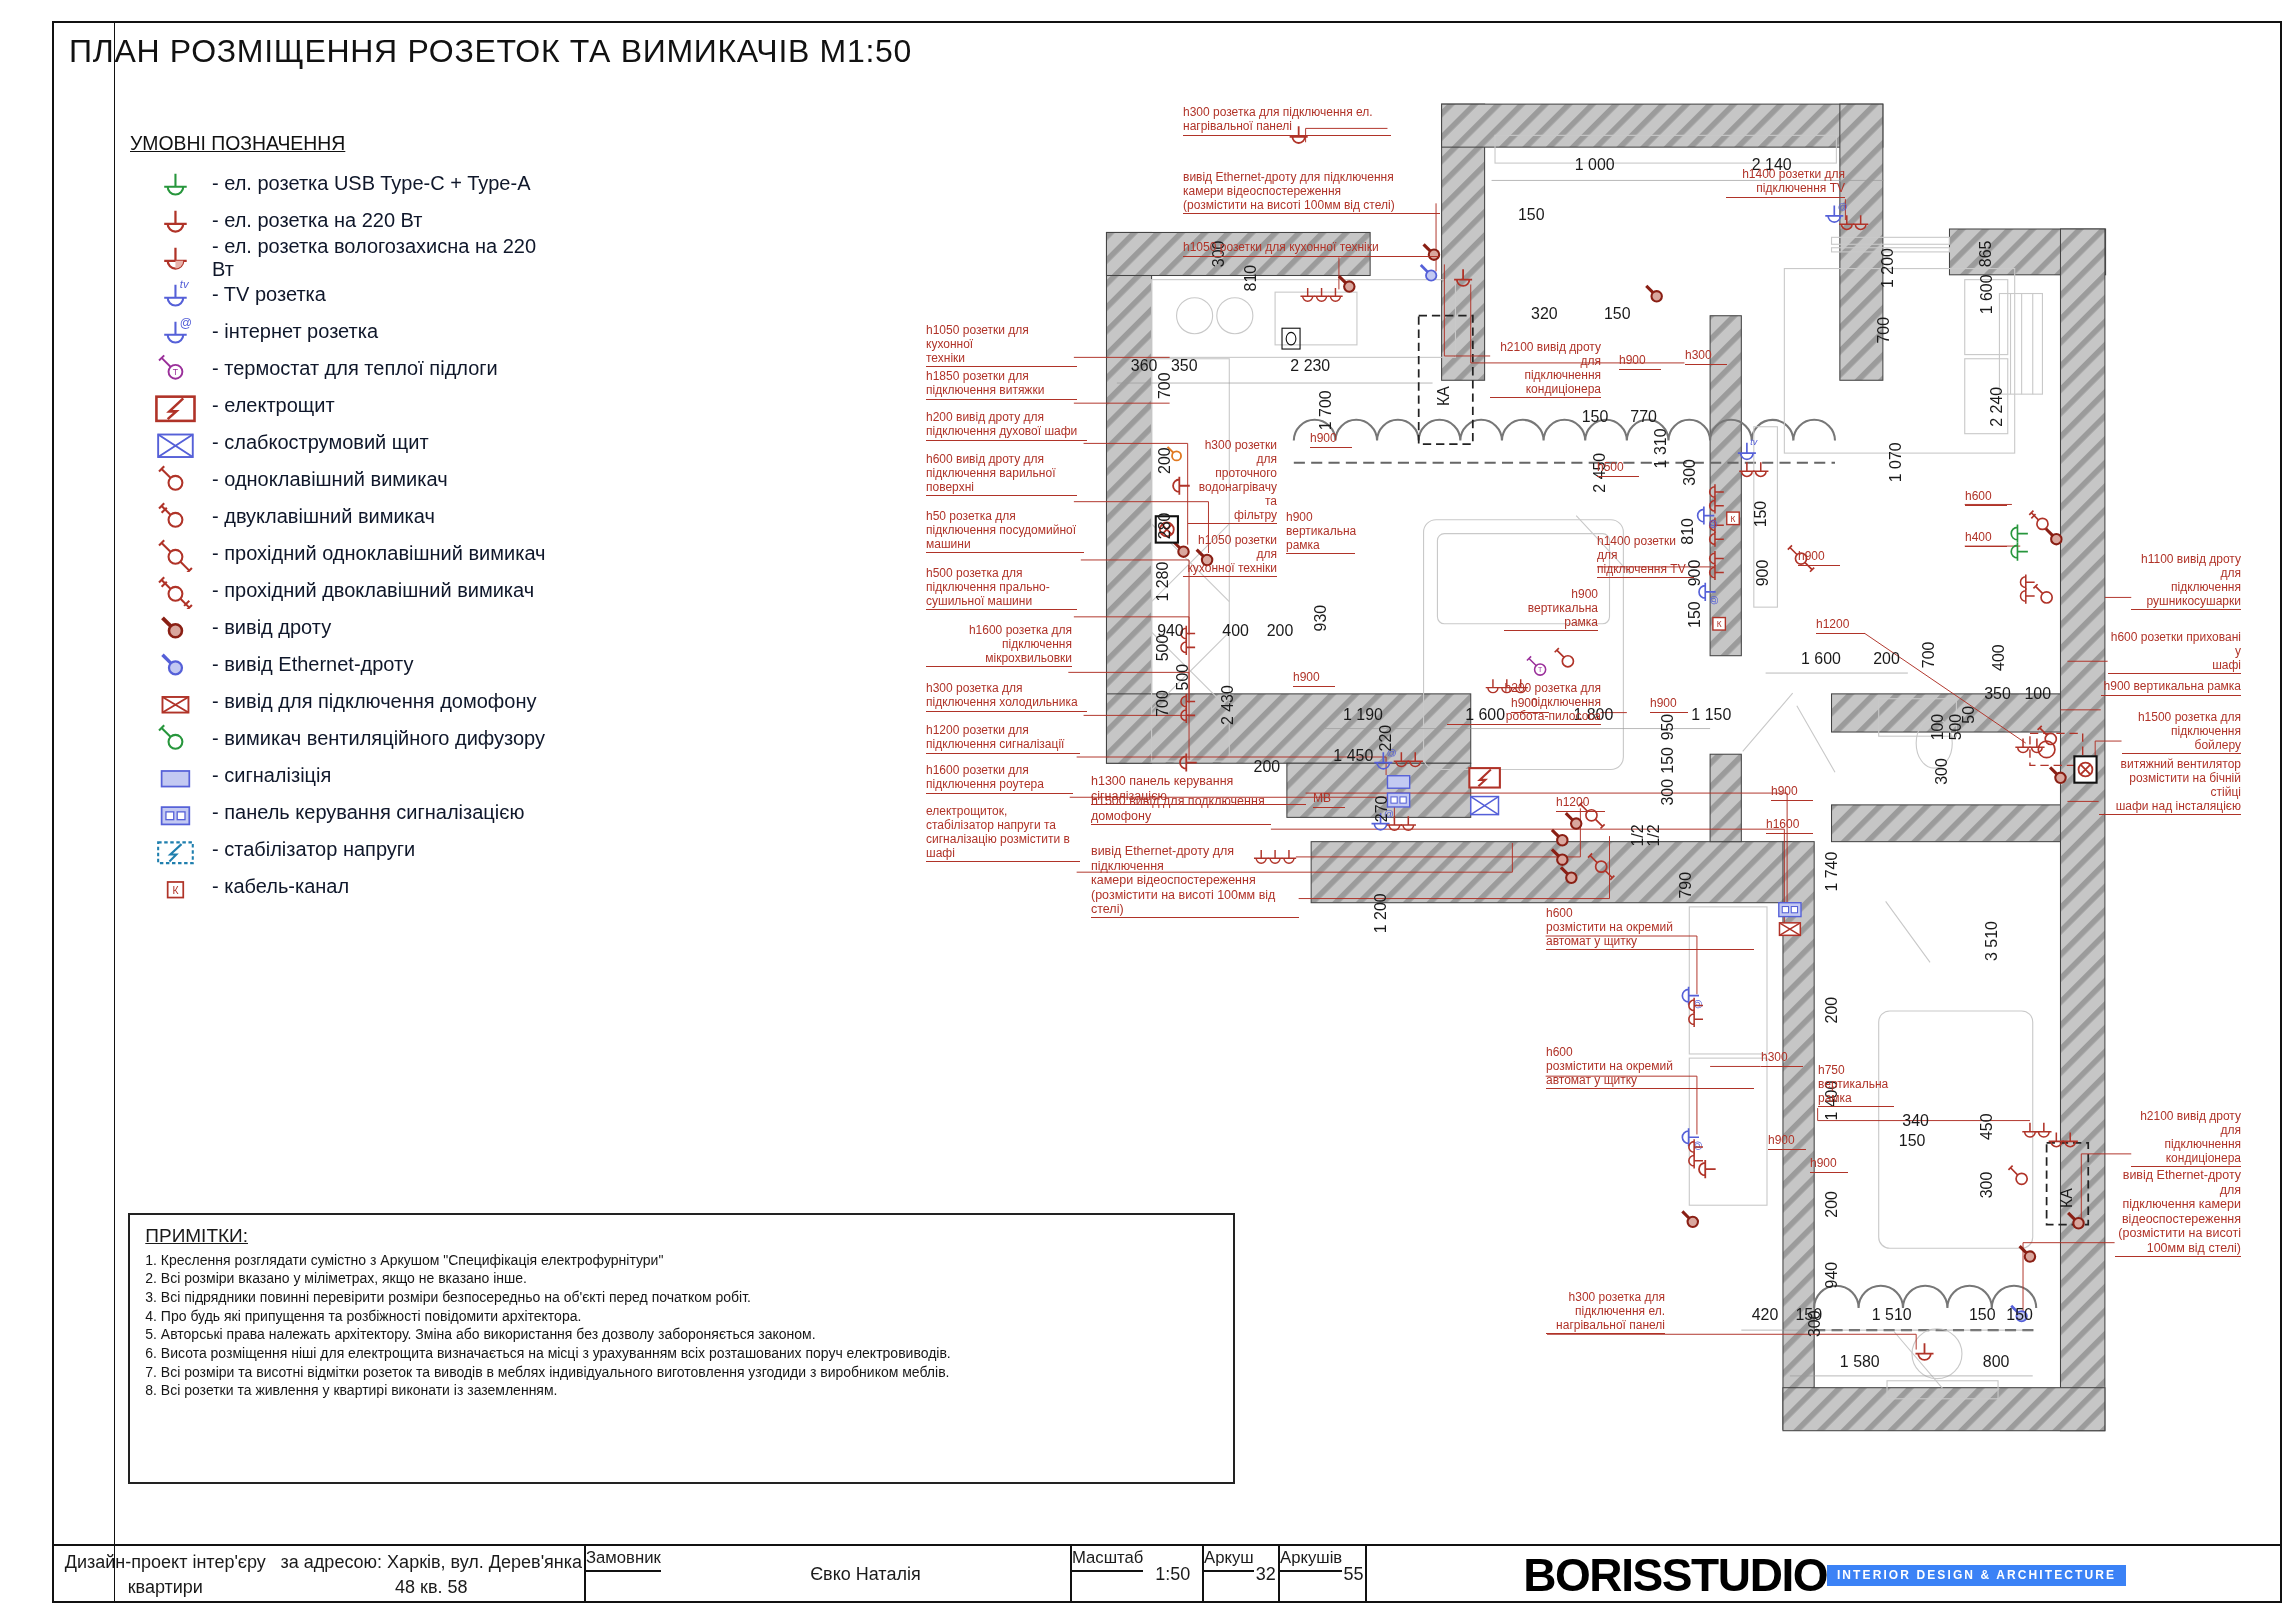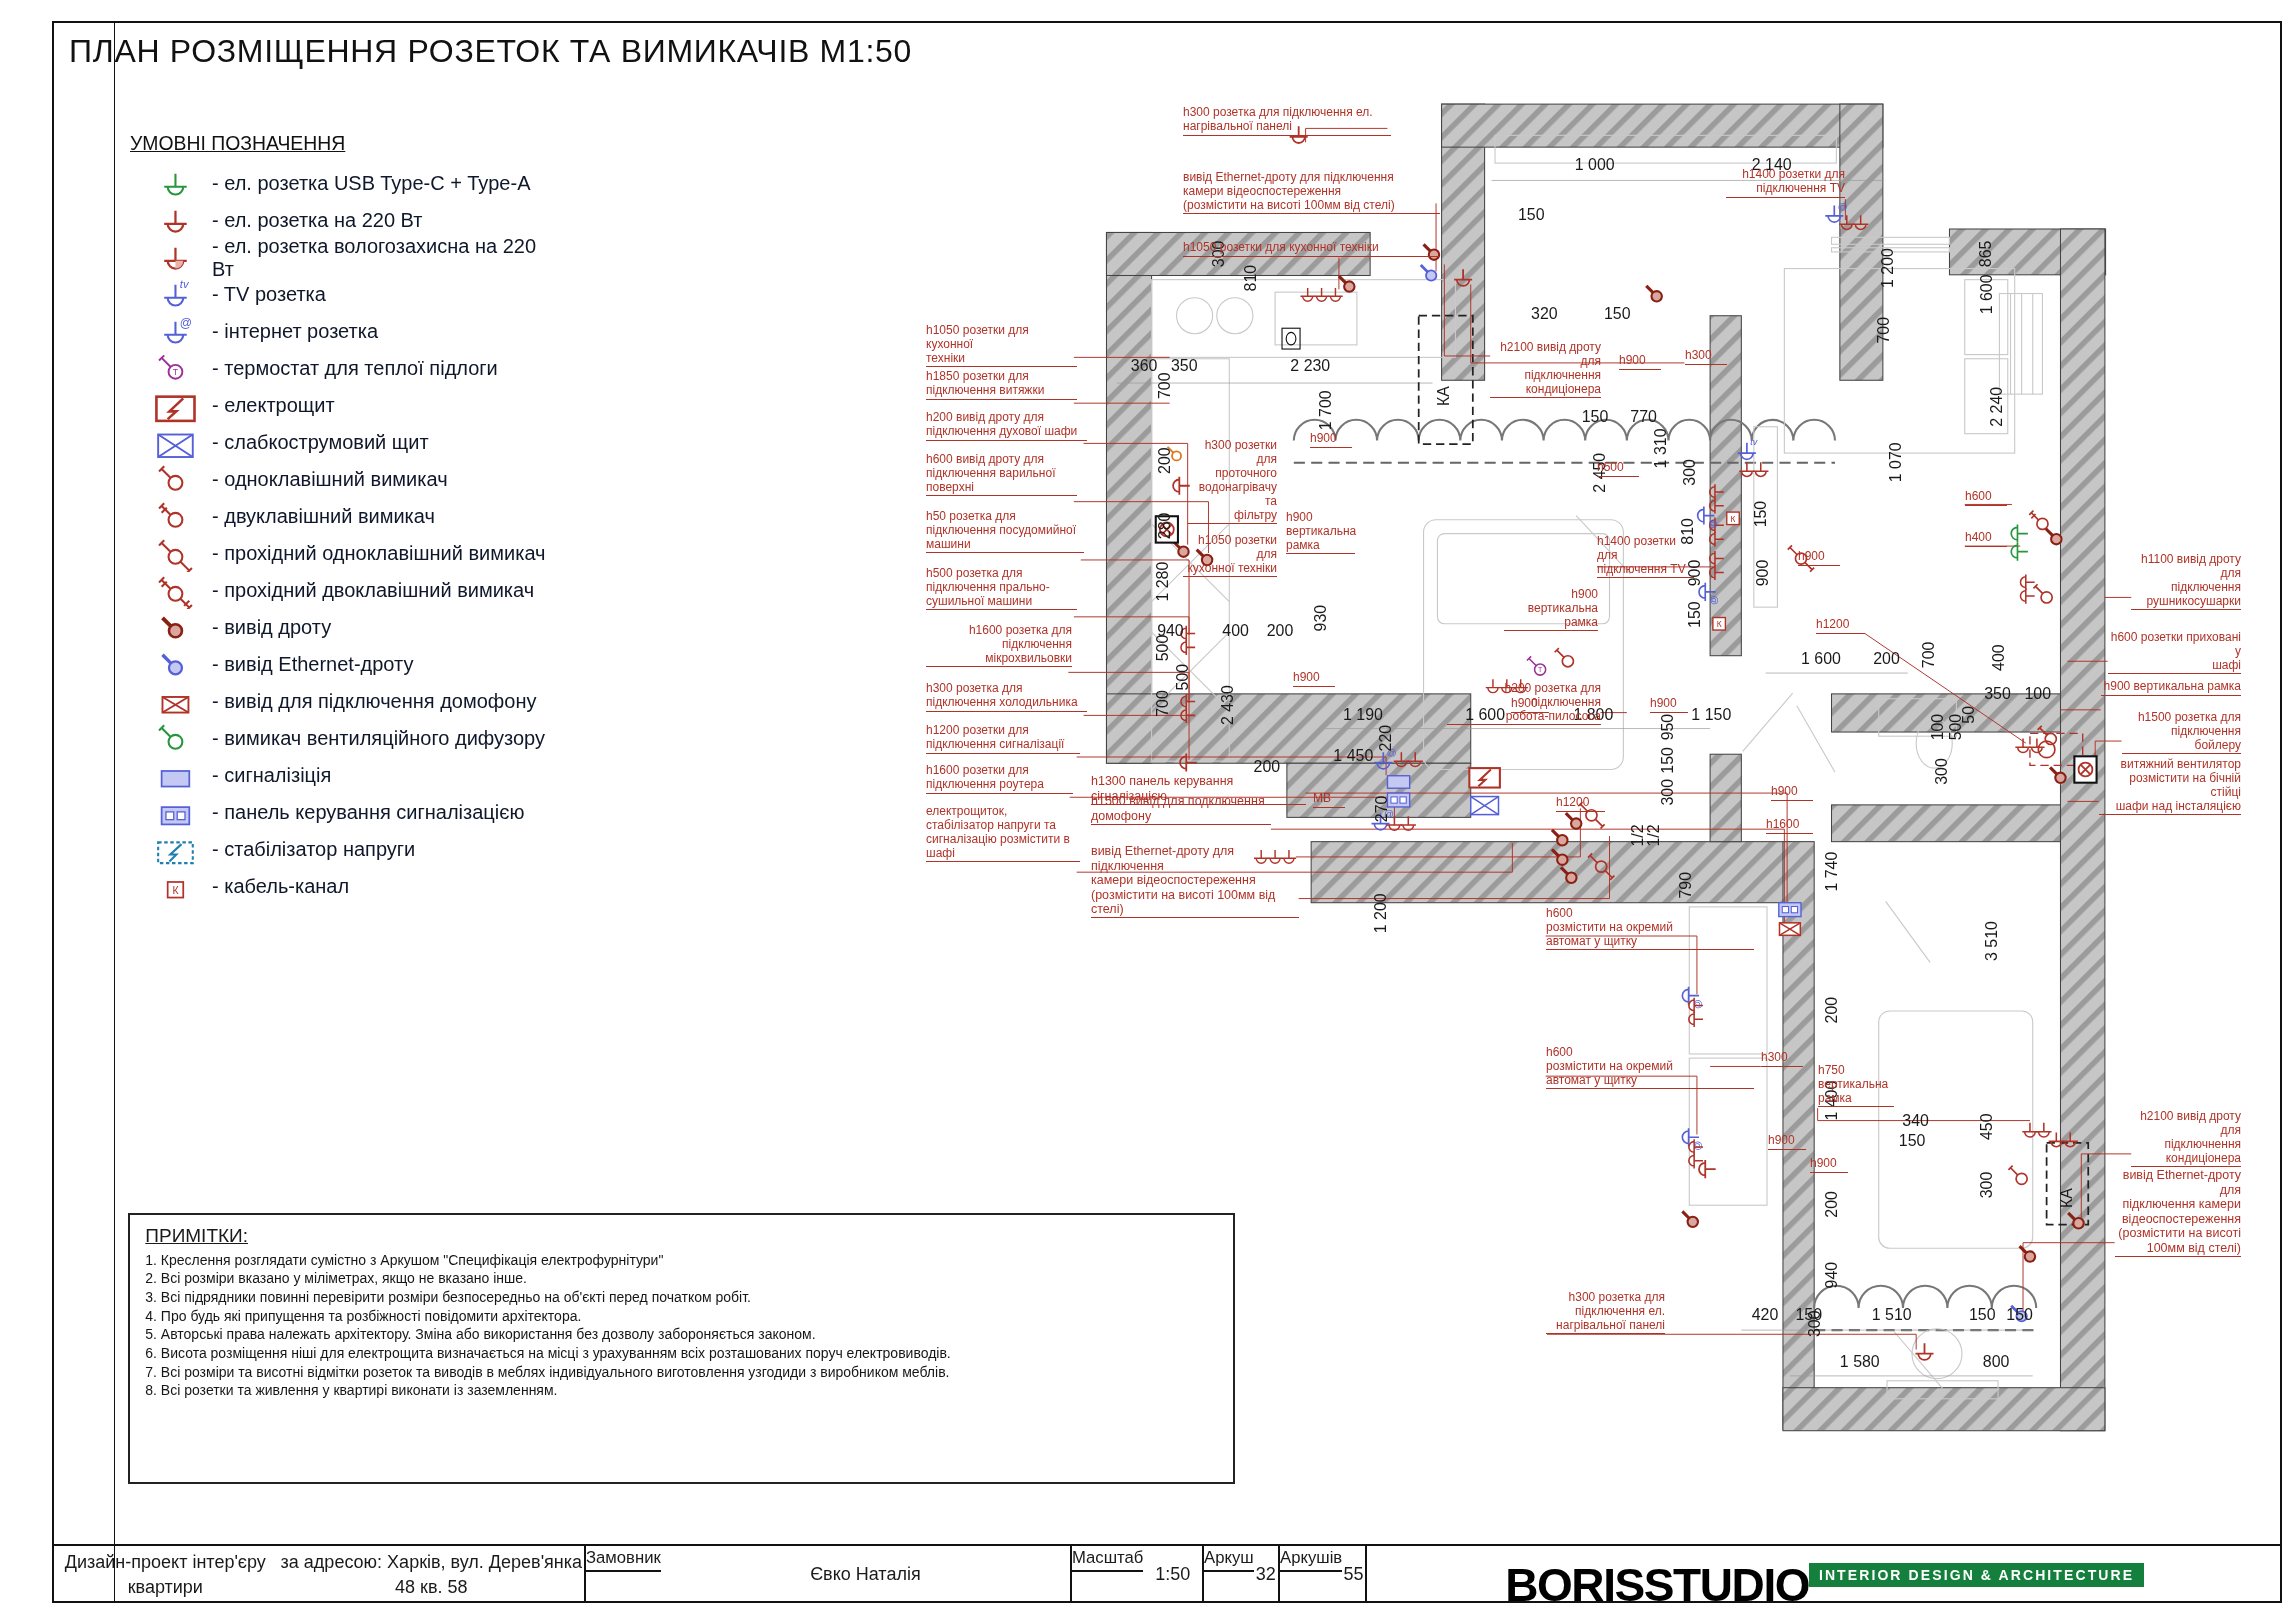--- a/index.html
+++ b/index.html
@@ -32,23 +32,23 @@
   .dim{font-family:"Liberation Sans",sans-serif;font-size:23px;fill:#1a1a1a;}
   
   #footer{position:absolute;left:52px;top:1544px;width:2230px;height:59px;border-top:2.1px solid #111;
           display:flex;box-sizing:border-box;}
   .fcell{border-right:2.1px solid #111;box-sizing:border-box;display:flex;flex-direction:row;}
   .fcell:last-child{border-right:none;}
   .fhead{height:23.6px;border-bottom:2.1px solid #111;display:flex;align-items:center;justify-content:center;
          font-size:16.7px;}
   .fval{flex:1;display:flex;align-items:center;justify-content:center;font-size:18px;text-align:center;}
   #proj-cell{justify-content:center;align-items:center;font-size:18px;text-align:center;line-height:1.35;}
-  #logo-cell{justify-content:center;padding:16px 7px;}
+  #logo-cell{justify-content:center;align-items:center;padding:16px 7px;}
   #brand{font-size:46px;font-weight:800;letter-spacing:-1.4px;line-height:1;color:#000;}
-  #brand-sub{background:#15803d;color:#fff;font-size:14px;font-weight:700;letter-spacing:2.1px;
+  #brand-sub{background:#3b82f6;color:#fff;font-size:12px;font-weight:700;letter-spacing:2.1px;
              padding:3.5px 9.7px;margin-top:1.4px;}
 </style>
 </head>
 <body>
 
 <div id="sheet">
   <div class="frame"></div>
   <div class="margin-line"></div>
 
   <div id="page-title">ПЛАН РОЗМІЩЕННЯ РОЗЕТОК ТА ВИМИКАЧІВ М1:50</div>

